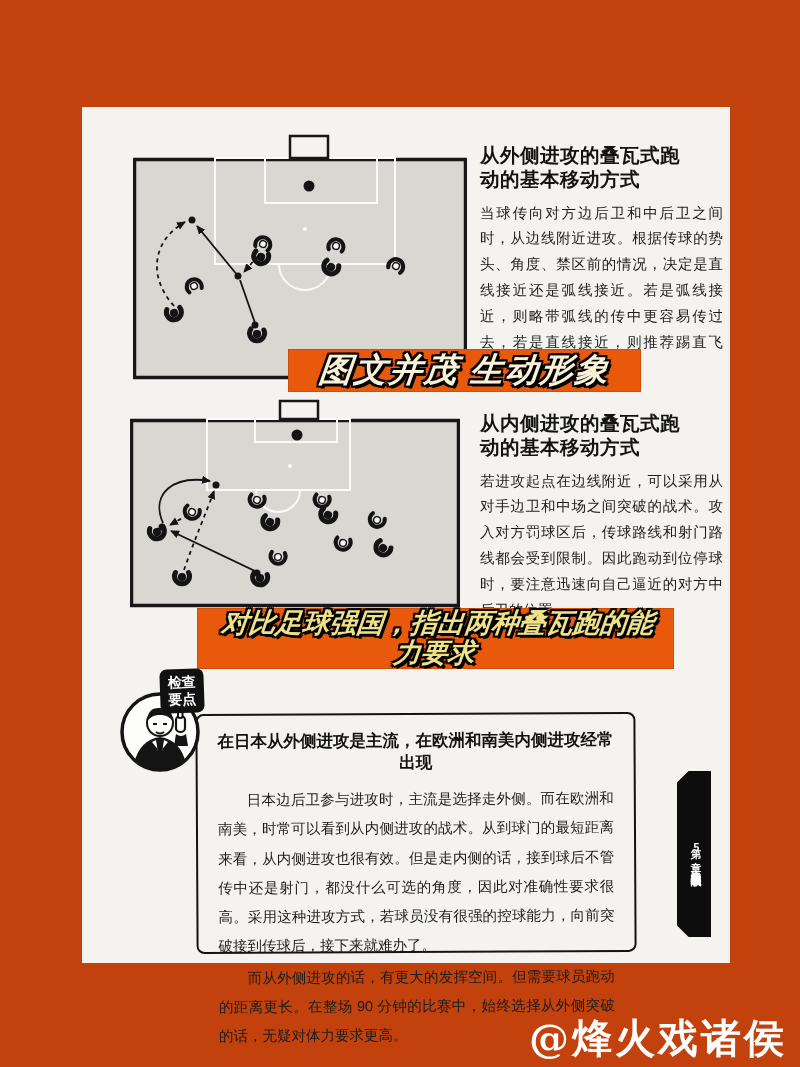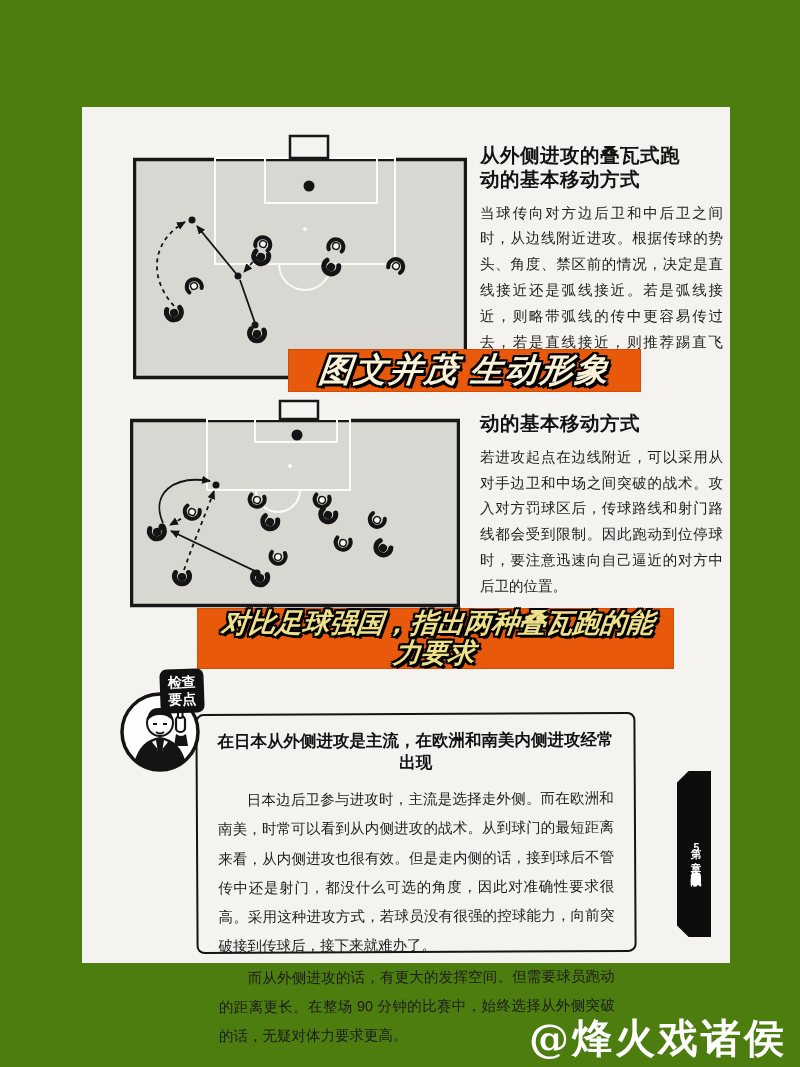--- a/index.html
+++ b/index.html
@@ -1,16 +1,16 @@
 <!DOCTYPE html>
 <html><head>
 <meta charset="utf-8">
 <style>
   html,body{margin:0;padding:0;background:#000;}
-  #screen{position:relative;width:800px;height:1067px;background:#4d7c0f;overflow:hidden;
+  #screen{position:relative;width:800px;height:1067px;background:#c2410c;overflow:hidden;
           font-family:"Liberation Sans","DejaVu Sans",sans-serif;color:#161616;}
   .page{position:absolute;left:82px;top:107px;width:648px;height:856px;background:#f4f3ef;}
   .abs{position:absolute;}
 
   
   .sec{width:243px;}
   .sec-title{font-size:19.5px;font-weight:bold;line-height:1.22;letter-spacing:.5px;color:#131313;}
   .sec-body{margin-top:9px;font-size:14.5px;line-height:1.78;text-align:justify;color:#1c1c1c;}
 
   
@@ -187,20 +187,21 @@
         <circle cx="0" cy="0" r="3.4" fill="#141414" stroke="#141414" stroke-width="1.4"></circle>
       </g>
       <g transform="translate(130 159) rotate(190)">
         <path d="M -6.5 4.5 A 7.5 7.5 0 1 1 6.5 4.5" fill="none" stroke="#141414" stroke-width="5" stroke-linecap="round"></path>
         <circle cx="0" cy="0" r="3.4" fill="#141414" stroke="#141414" stroke-width="1.4"></circle>
       </g>
     </svg>
 
   <div class="abs sec" style="left:480px;top:412px;">
     <div class="sec-title">
+      <div>从内侧进攻的叠瓦式跑</div>
       <div>动的基本移动方式</div>
     </div>
     <div class="sec-body">若进攻起点在边线附近，可以采用从对手边卫和中场之间突破的战术。攻入对方罚球区后，传球路线和射门路线都会受到限制。因此跑动到位停球时，要注意迅速向自己逼近的对方中后卫的位置。</div>
   </div>
 
   <div id="banner2" class="abs banner" style="left:197px;top:608px;width:477px;height:61px;">
     <span class="banner-text" style="width:440px;">对比足球强国，指出两种叠瓦跑的能力要求</span>
   </div>
 
   <div class="abs cp-box">

